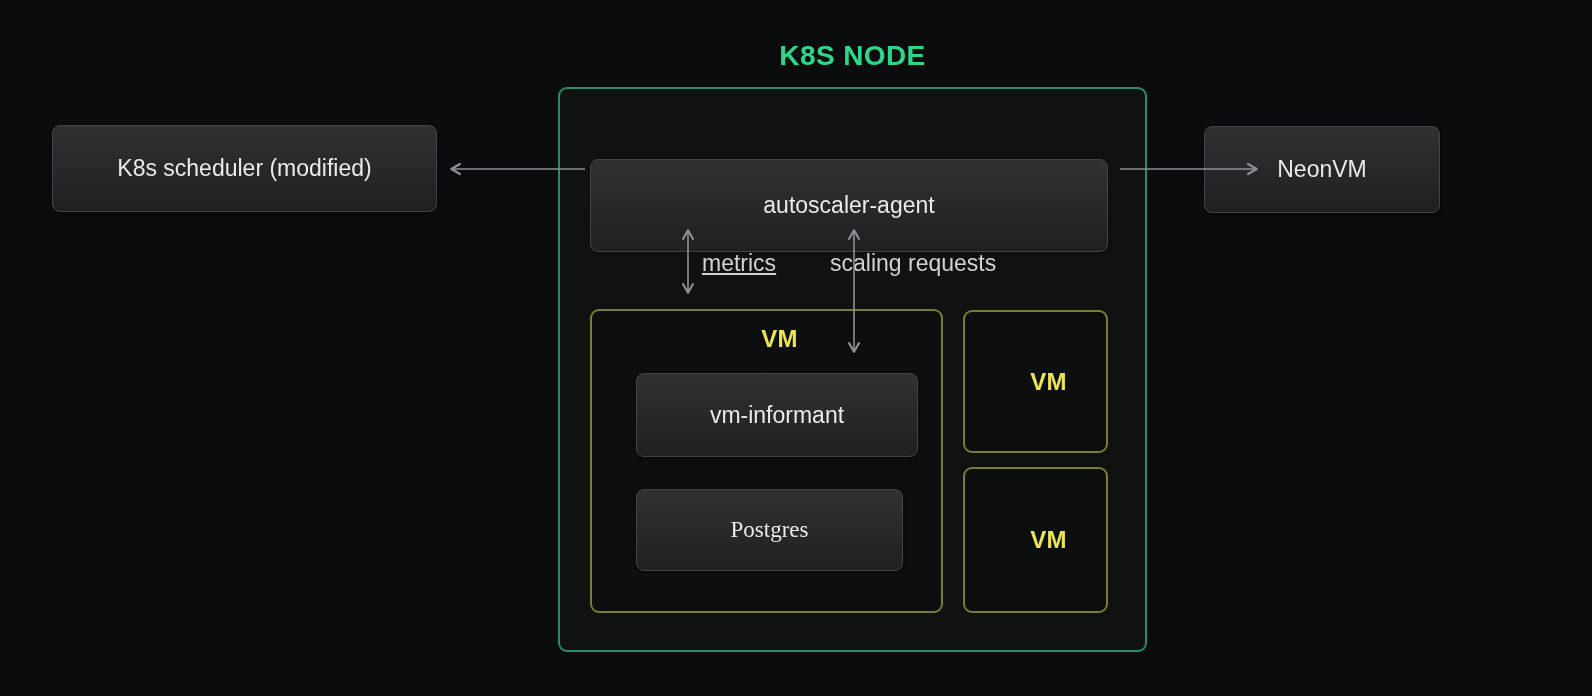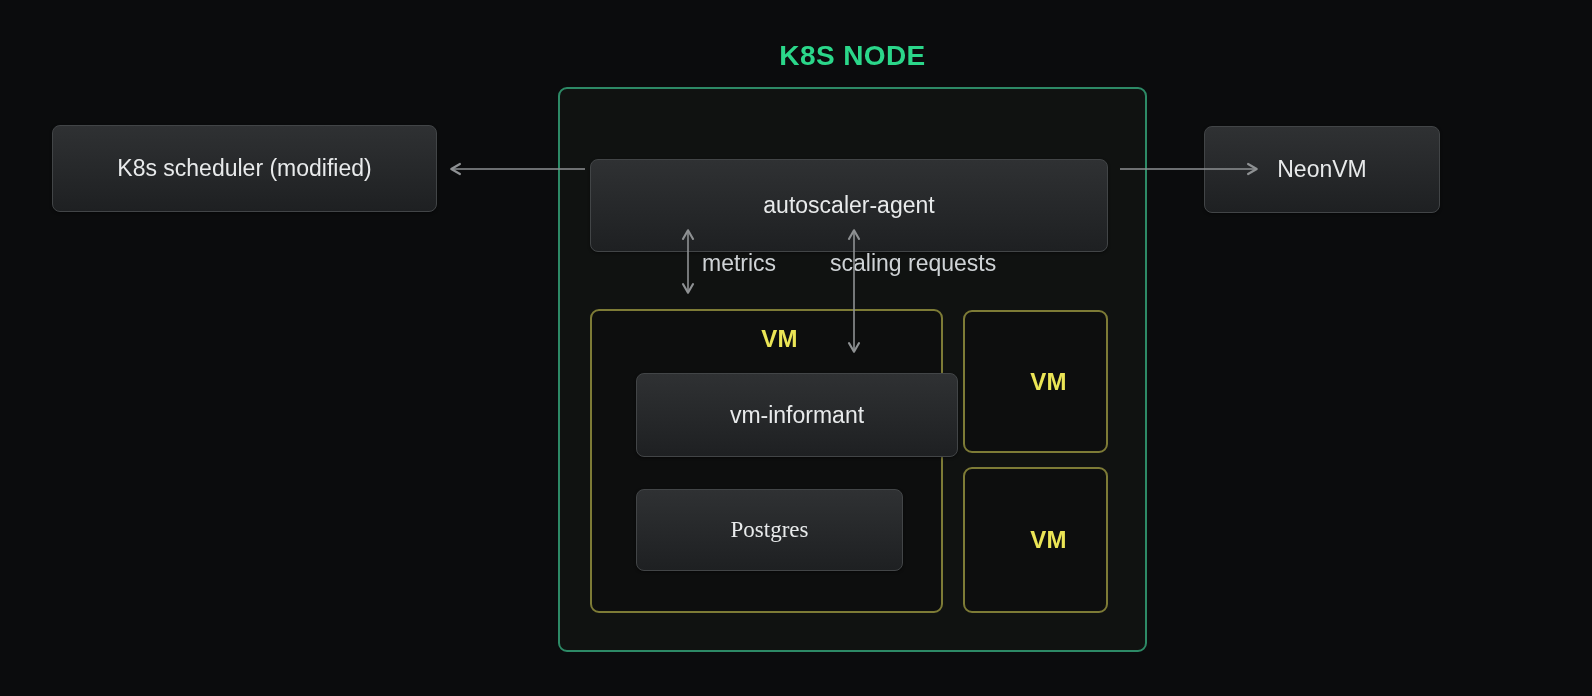--- a/index.html
+++ b/index.html
@@ -41,21 +41,21 @@
     background: linear-gradient(180deg, #2f3133 0%, #1e2022 100%);
     border: 1px solid #424547;
     border-radius: 8px;
     color: #e8eaeb;
     font-size: 23px;
     box-shadow: 0 1px 3px rgba(0,0,0,0.45);
   }
   .box-scheduler   { left: 52px;   top: 125px; width: 385px; height: 87px; }
   .box-autoscaler  { left: 590px;  top: 127px; width: 518px; height: 93px; margin-top: 32px; }
   .box-neonvm      { left: 1204px; top: 126px; width: 236px; height: 87px; text-align: center; }
-  .box-informant   { left: 636px;  top: 373px; width: 322px; height: 84px; }
+  .box-informant   { left: 636px;  top: 373px; width: 282px; height: 84px; }
   .box-postgres    { left: 636px;  top: 489px; width: 267px; height: 82px; font-family: Liberation Serif, serif; }
 
   
   .vm-outline {
     border: 2px solid #7d7b36;
     border-radius: 9px;
     background: #0d0e0e;
   }
   .vm-main     { left: 590px; top: 309px; width: 353px; height: 304px; }
   .vm-small-1  { left: 963px; top: 310px; width: 145px; height: 143px; }
@@ -77,21 +77,21 @@
     align-items: center;
     justify-content: center;
   }
 
   
   .edge-label {
     color: #cfd3d6;
     font-size: 23px;
     line-height: 26px;
   }
-  .label-metrics { left: 702px; top: 250px; }
+  .label-metrics { left: 702px; top: 250px; text-decoration: underline; }
   .label-scaling { left: 830px; top: 250px; }
 
   
   .arrows-overlay {
     position: absolute;
     left: 0; top: 0;
     width: 1592px; height: 696px;
     pointer-events: none;
   }
 </style>

